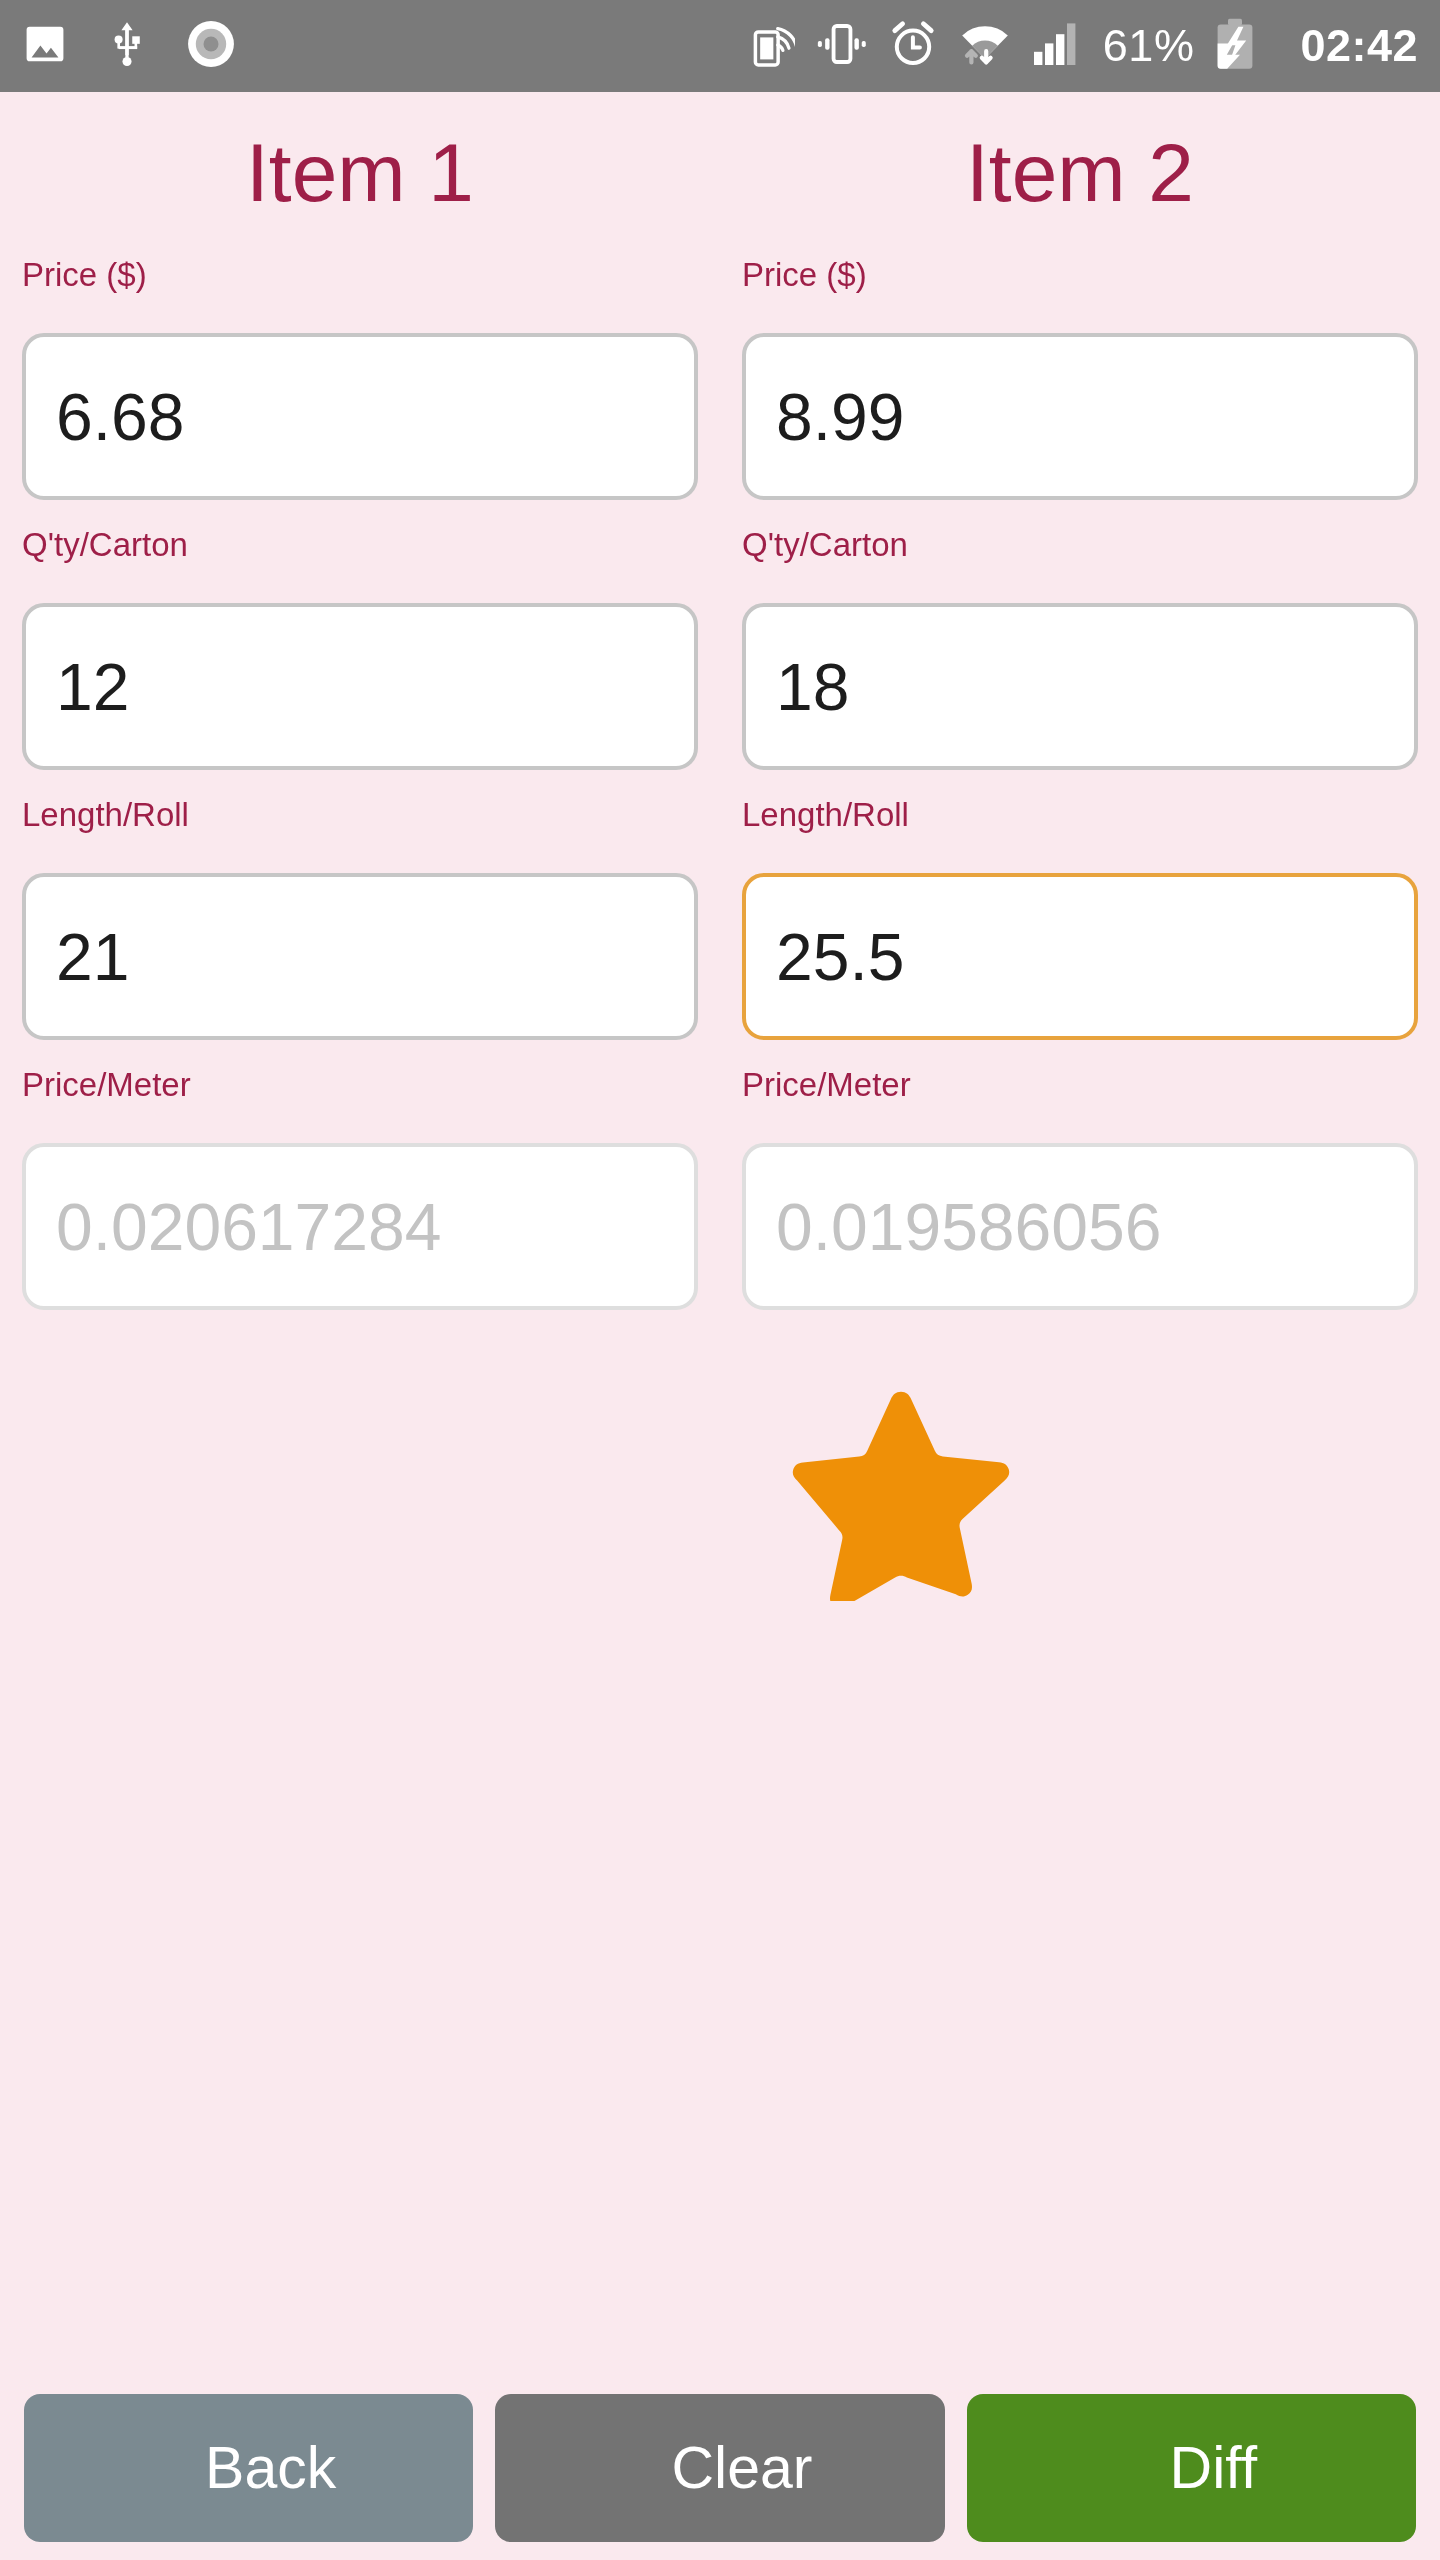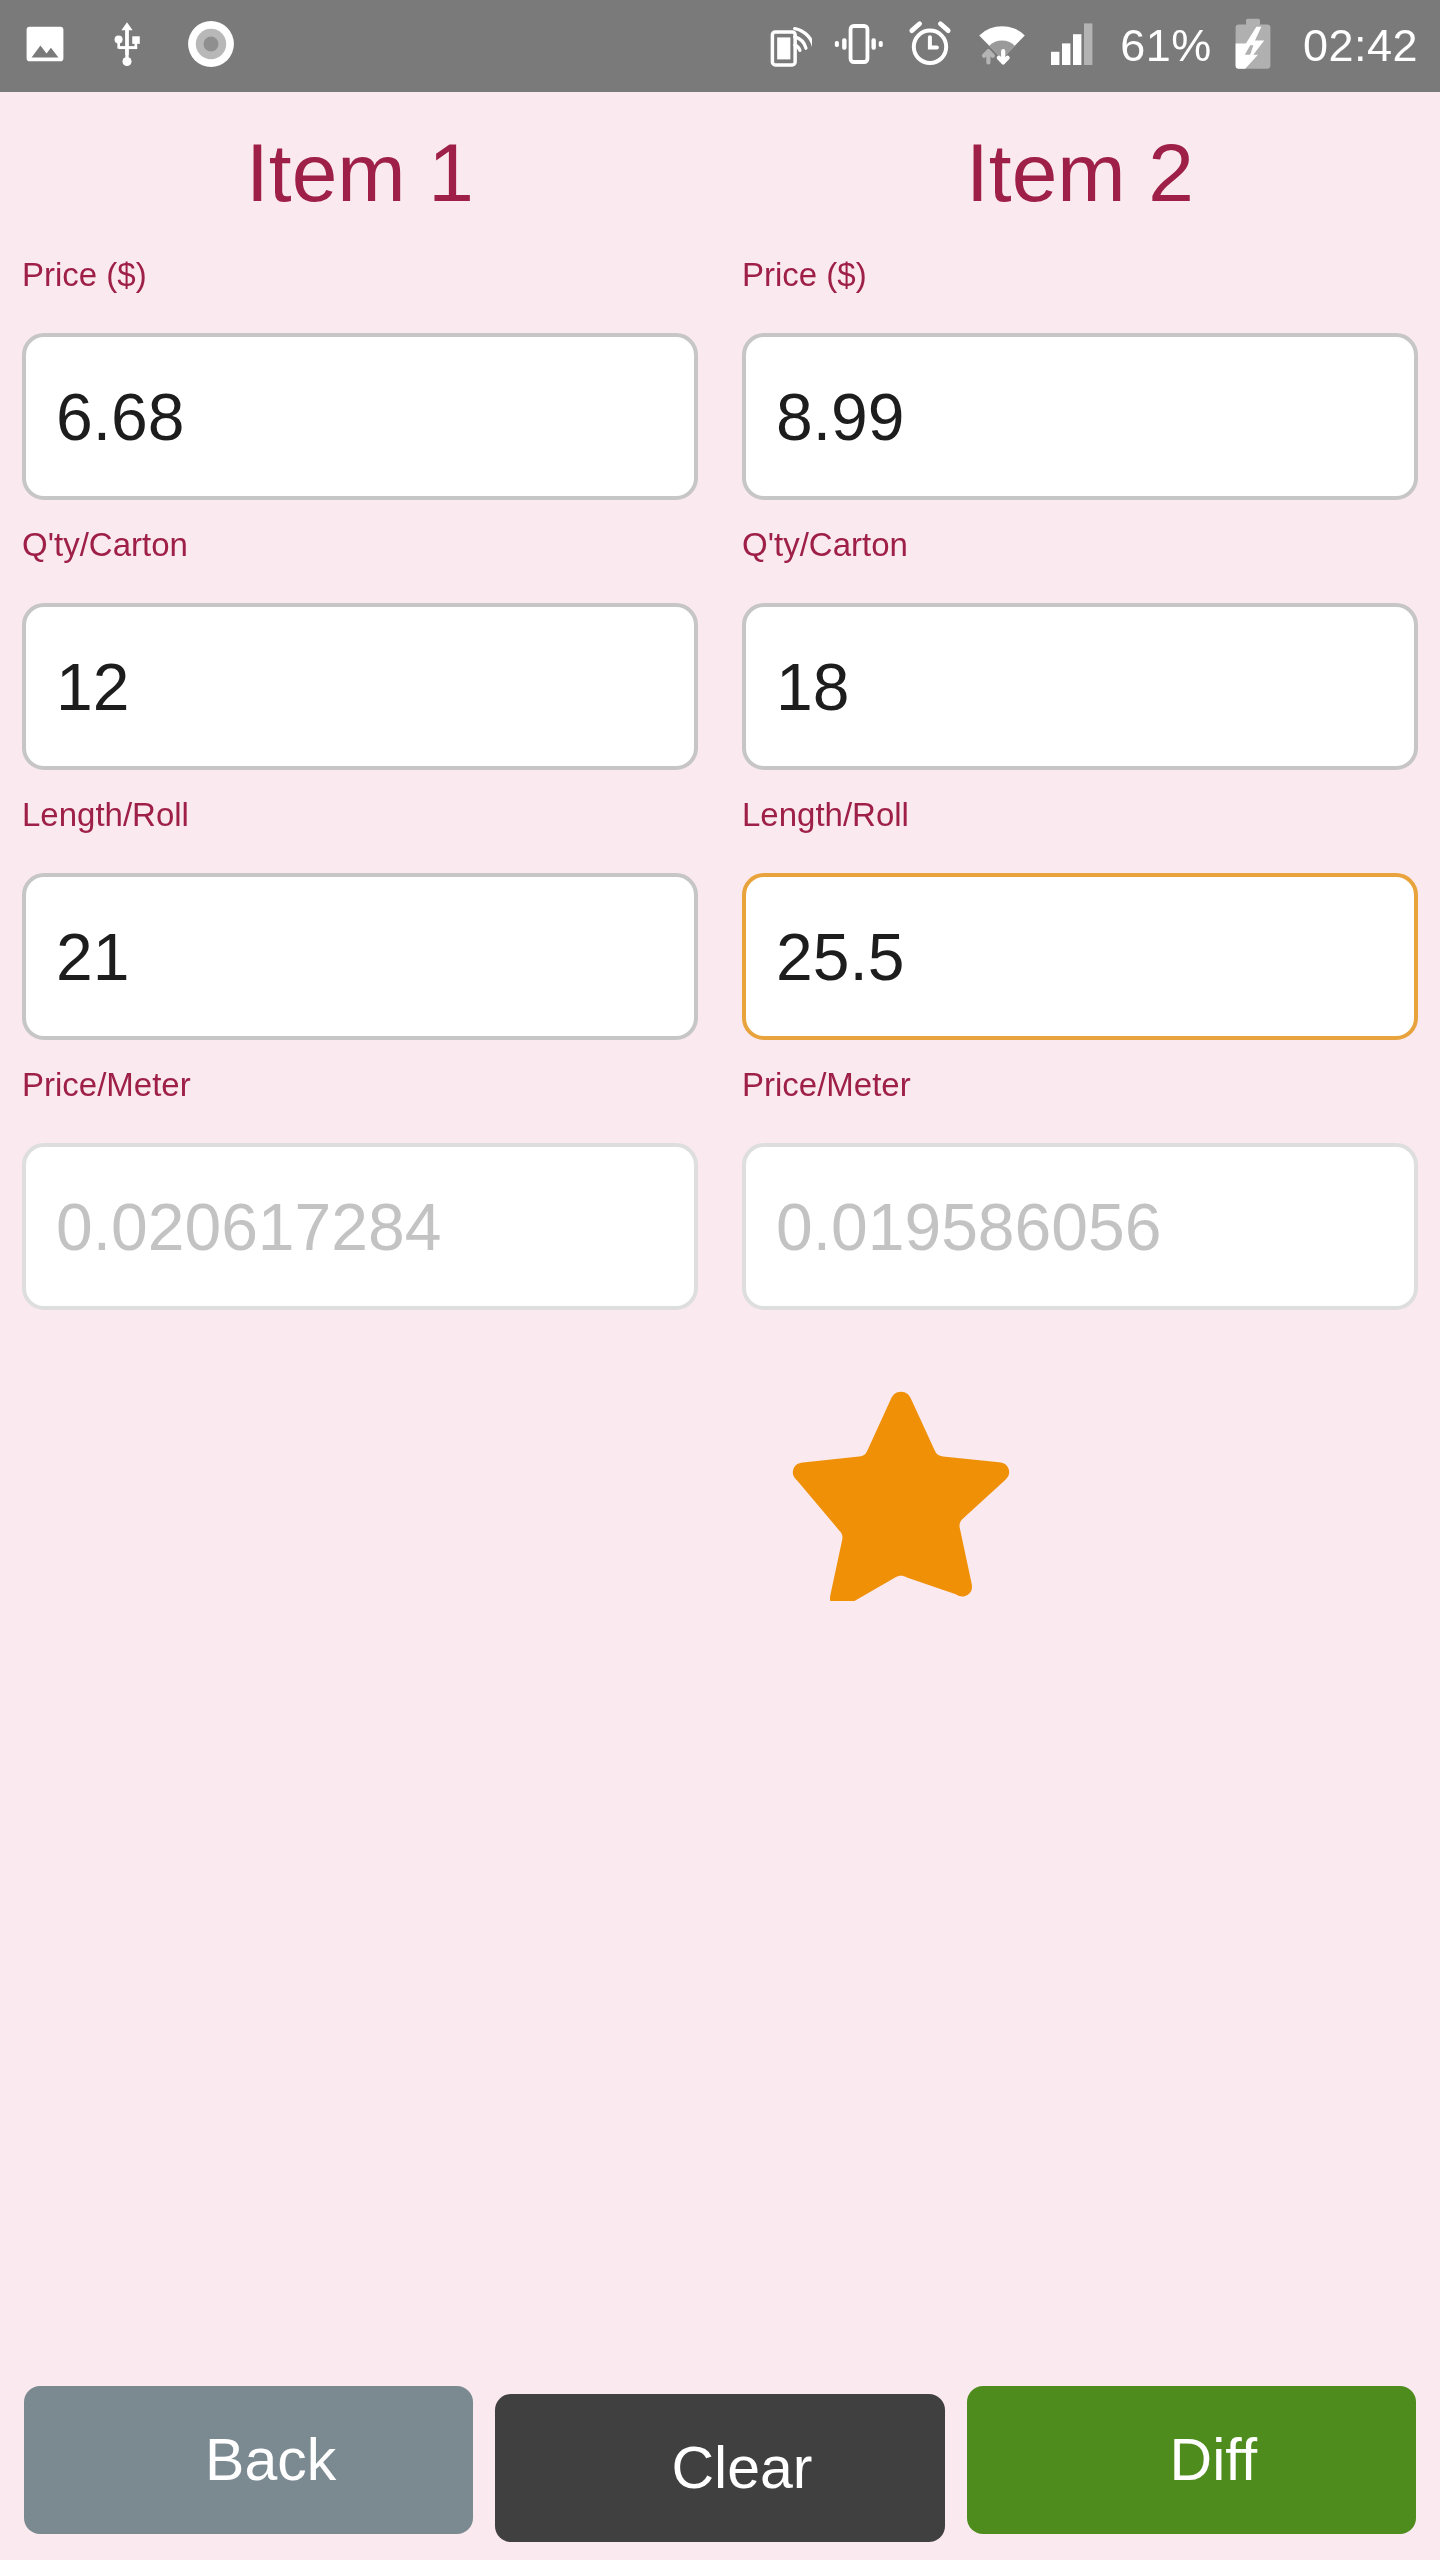--- a/index.html
+++ b/index.html
@@ -18,21 +18,21 @@
     display:flex; align-items:center;
     padding:0 22px;
   }
   .sb-left{ display:flex; align-items:center; gap:38px; }
   .sb-right{ margin-left:auto; display:flex; align-items:center; gap:22px; }
   .sb-ico{ display:block; }
   .sb-text{
     color:#ffffff; font-size:45px; letter-spacing:0.5px;
     font-family:"Liberation Sans", sans-serif;
   }
-  .sb-clock{ margin-left:9px; }
+  .sb-clock{ margin-left:24px;font-weight:bold; }
 
   
   .content{
     position:absolute; top:92px; left:0;
     width:1440px; height:2468px;
   }
   .columns{
     display:flex;
     padding:0 22px;
     gap:44px;
@@ -107,21 +107,21 @@
     justify-content:center;
     color:#ffffff;
     font-size:59px;
     line-height:1;
     border:none;
     cursor:pointer;
     font-family:"Liberation Sans", sans-serif;
     padding-left:44px;
   }
   .btn-back{ background:#7b8a91; }
-  .btn-clear{ background:#404040;margin-top:8px; }
+  .btn-clear{ background:#737373; }
   .btn-diff{ background:#4e8c1d; }
 </style>
 </head>
 <body>
 
 <div class="statusbar">
   <div class="sb-left">
 
     <span class="sb-ico">
       <svg width="46" height="46" viewBox="0 0 24 24">

